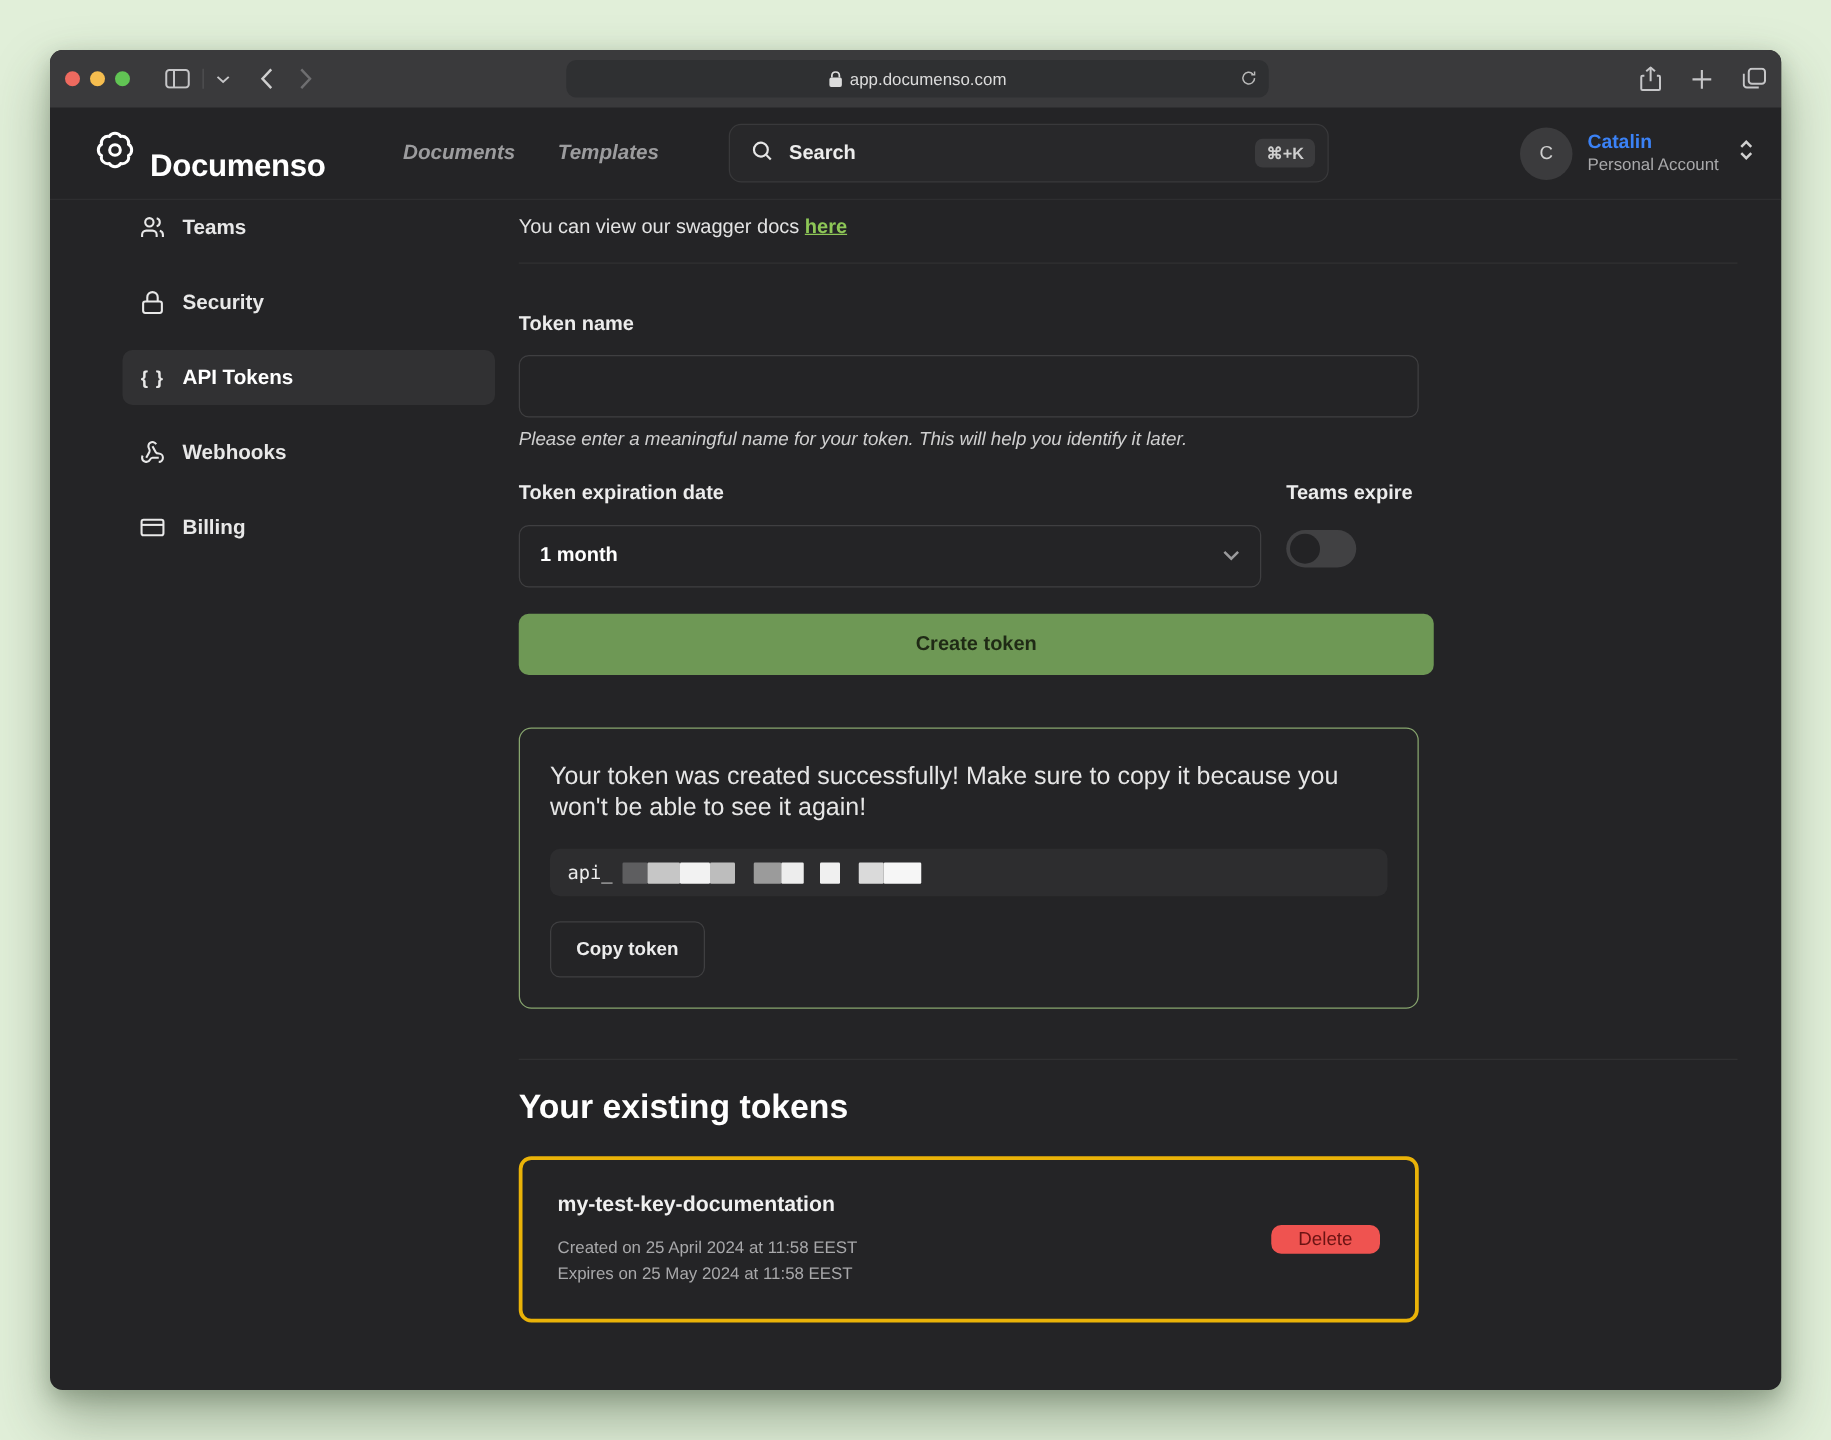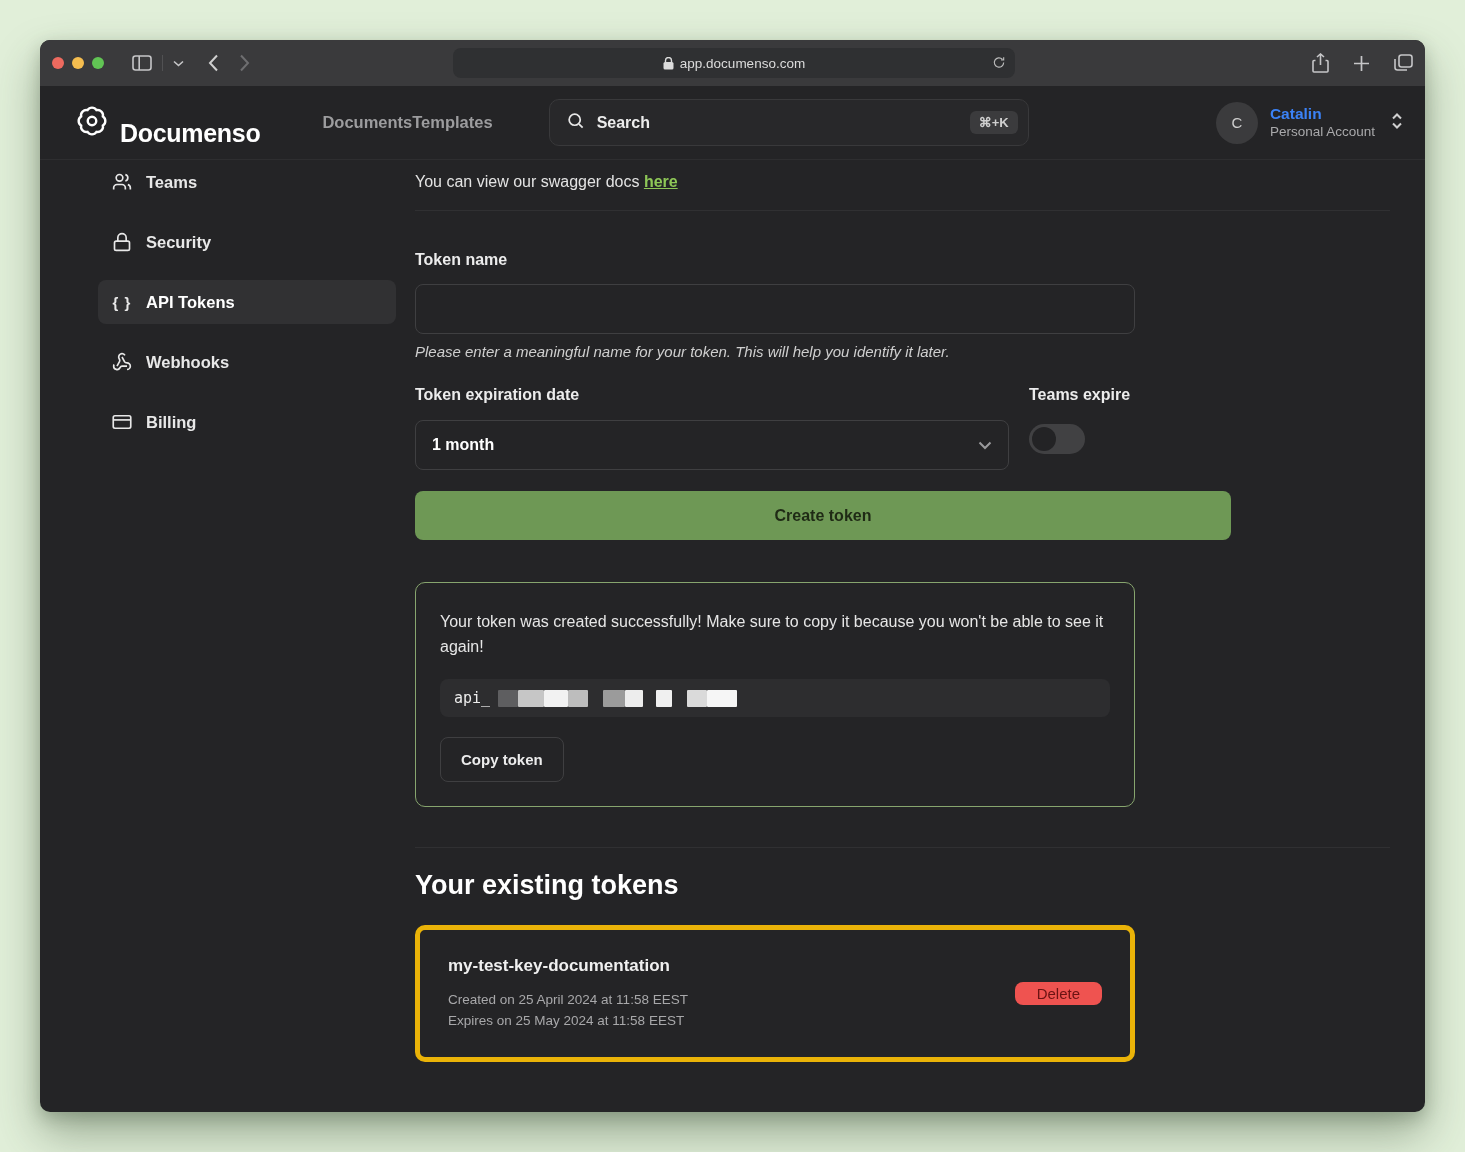--- a/index.html
+++ b/index.html
@@ -35,21 +35,21 @@
   }
   .urlbar .reload { position:absolute; right:9px; top:7px; color:#b9b9b9; }
   .chrome-right { margin-left:auto; display:flex; align-items:center; gap:24px; color:#c6c6c8; }
   
   .appheader {
     height:74px; flex:none; display:flex; align-items:center;
     padding:0 20px 0 36px; border-bottom:1px solid #2e2e30; background:#242426;
   }
   .brand { display:flex; align-items:center; gap:12px; color:#fff; }
   .brand-name { font-size:25px; font-weight:700; letter-spacing:-.3px;margin-top:21px; }
-  .topnav { display:flex; margin-left:62px; }
+  .topnav { display:flex; gap:34px; margin-left:62px;font-style:italic; }
   .topnav a { font-size:16.5px; font-weight:600; color:#9c9c9e; text-decoration:none; cursor:pointer; }
   .searchbar {
     margin-left:56px; width:480px; height:47px; background:#28282a;
     border:1px solid #39393b; border-radius:10px; display:flex; align-items:center;
     padding:0 10px 0 16px; color:#e6e6e6;
   }
   .searchbar .ph { margin-left:12px; font-size:16px; font-weight:600; color:#ececec; }
   .kbd {
     margin-left:auto; background:#3b3b3d; border-radius:6px; padding:4px 9px;
     font-size:13px; color:#cfcfcf; font-weight:600;
@@ -97,29 +97,29 @@
   .select .chev { margin-left:auto; color:#9a9a9c; }
   .toggle {
     margin-top:20px; width:56px; height:30px; border-radius:15px; background:#414143;
     position:relative; cursor:pointer;
   }
   .toggle .knob {
     position:absolute; left:3px; top:3px; width:24px; height:24px; border-radius:50%;
     background:#232325;
   }
   .btn-create {
-    margin-top:21px; width:816px; height:49px; background:#6e9855; color:#1f2a15;
+    margin-top:21px; width:732px; height:49px; background:#6e9855; color:#1f2a15;
     border:none; border-radius:8px; font-size:16px; font-weight:600; cursor:pointer;
     font-family:"Liberation Sans", sans-serif;
   }
   .success {
     margin-top:42px; width:720px; border:1px solid #87a56e; border-radius:10px;
     padding:26px 24px 24px 24px;
   }
-  .success-msg { font-size:16px; line-height:25px; color:#e6e6e6; max-width:672px; }
+  .success-msg { font-size:20px; line-height:25px; color:#e6e6e6; max-width:672px; }
   .token-pill {
     margin-top:20px; height:38px; background:#2d2d2f; border-radius:8px;
     display:flex; align-items:center; padding:0 14px;
   }
   .token-prefix { font-family:"DejaVu Sans Mono", monospace; font-size:15px; color:#ececec; }
   .redacted { display:flex; align-items:center; margin-left:8px; filter:blur(.6px); }
   .redacted i { display:block; height:17px; border-radius:1px; }
   .rb1{width:20px;background:#5e5e60;}
   .rb2{width:26px;background:#c6c6c6;}
   .rb3{width:24px;background:#f2f2f2;}
@@ -130,21 +130,21 @@
   .rb8{width:20px;background:#dadada;margin-left:15px;}
   .rb9{width:30px;background:#f6f6f6;}
   .btn-copy {
     margin-top:20px; background:transparent; border:1px solid #3f3f41; border-radius:8px;
     padding:13px 20px; color:#ececec; font-size:15px; font-weight:600; cursor:pointer;
     font-family:"Liberation Sans", sans-serif;
   }
   .d2 { margin-top:40px; }
   .existing-h { margin-top:22px; font-size:27px; font-weight:700; color:#fff; }
   .token-card {
-    margin-top:24px; width:720px; border:5px solid #eab308; border-radius:10px;
+    margin-top:24px; width:720px; border:3px solid #eab308; border-radius:10px;
     padding:26px 28px; display:flex; align-items:center;
   }
   .tk-name { font-size:17px; font-weight:600; color:#f0f0f0; }
   .tk-meta { margin-top:13px; font-size:13.5px; color:#a8a8aa; line-height:21px; }
   .btn-delete {
     margin-left:auto; background:#ef5350; border:none; border-radius:8px;
     padding:3px 22px; color:#6b1313; font-size:15px; font-weight:400; cursor:pointer;
     font-family:"Liberation Sans", sans-serif;
   }
 </style>

